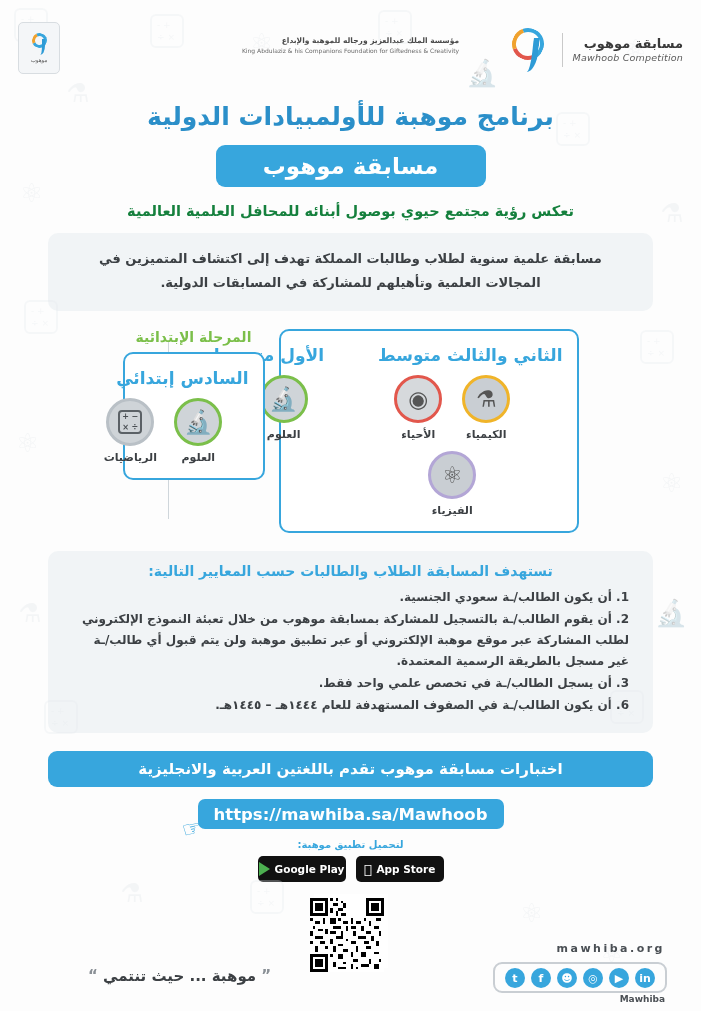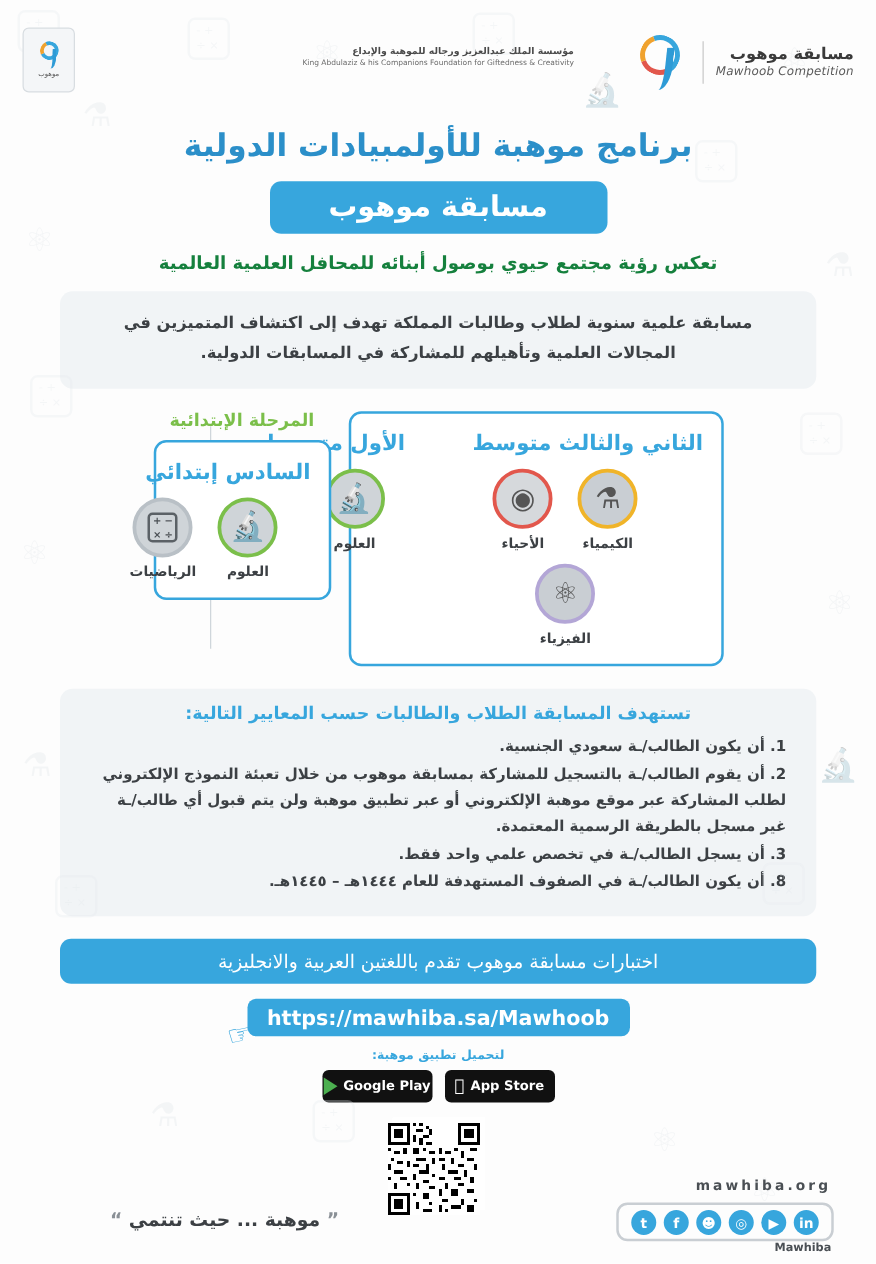--- a/index.html
+++ b/index.html
@@ -240,21 +240,21 @@
   }
   .criteria li { margin-bottom: 1px; }
 
   
   .exam-banner {
     margin: 18px 48px 0 48px;
     background: #37a6dd;
     border-radius: 9px;
     height: 36px;
     display: flex; align-items: center; justify-content: center;
-    color: #fff; font-size: 15px; font-weight: normal;
+    color: #fff; font-size: 15px; font-weight: bold;
   }
   .url-pill {
     margin: 12px auto 0 auto;
     position: relative;
     width: 306px; height: 30px;
     background: #37a6dd; border-radius: 7px;
     display: flex; align-items: center; justify-content: center;
   }
   .url-pill a {
     color: #fff; font-size: 16.5px; font-weight: bold;
@@ -475,21 +475,21 @@
       </div>
     </div>
   </div>
 
   <div class="criteria">
     <h3>تستهدف المسابقة الطلاب والطالبات حسب المعايير التالية:</h3>
     <ol>
       <li>1. أن يكون الطالب/ـة سعودي الجنسية.</li>
       <li>2. أن يقوم الطالب/ـة بالتسجيل للمشاركة بمسابقة موهوب من خلال تعبئة النموذج الإلكتروني لطلب المشاركة عبر موقع موهبة الإلكتروني أو عبر تطبيق موهبة ولن يتم قبول أي طالب/ـة غير مسجل بالطريقة الرسمية المعتمدة.</li>
       <li>3. أن يسجل الطالب/ـة في تخصص علمي واحد فقط.</li>
-      <li>8. أن يكون الطالب/ـة في الصفوف المستهدفة للعام ١٤٤٤هـ – ١٤٤٥هـ.</li>
+      <li>6. أن يكون الطالب/ـة في الصفوف المستهدفة للعام ١٤٤٤هـ – ١٤٤٥هـ.</li>
     </ol>
   </div>
 
   <div class="exam-banner">اختبارات مسابقة موهوب تقدم باللغتين العربية والانجليزية</div>
 
   <div class="url-pill">
     <a href="#">https://mawhiba.sa/Mawhoob</a>
     <span class="cursor">☞</span>
   </div>
 

